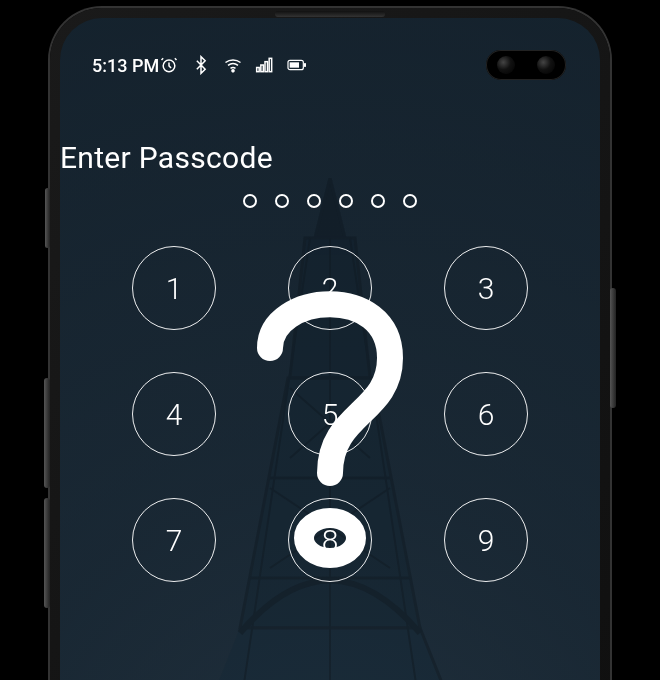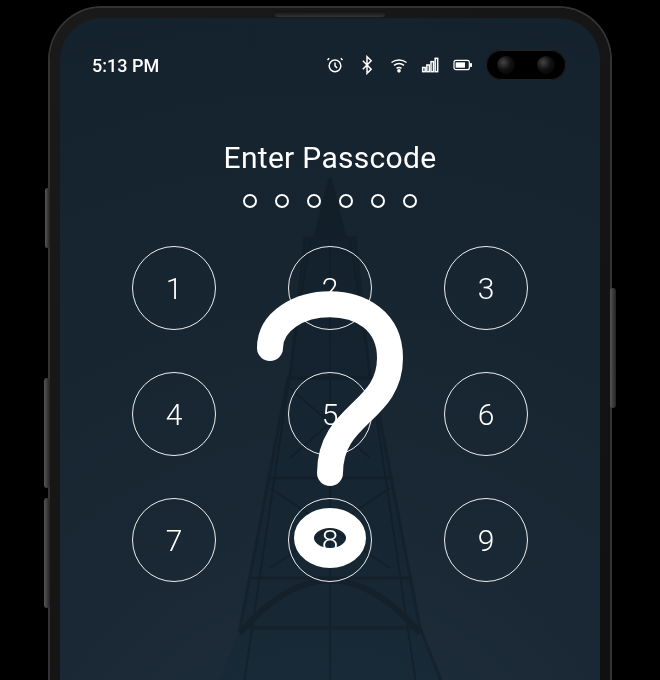--- a/index.html
+++ b/index.html
@@ -54,30 +54,29 @@
       display:flex; justify-content:space-around; align-items:center;
       box-shadow:inset 0 0 0 1px #222;
     }
     .lens {
       width:18px; height:18px; border-radius:50%;
       background:radial-gradient(circle at 35% 35%, #444 0%, #111 45%, #000 100%);
     }
     .status-bar {
       position:absolute; top:30px; left:0; right:0;
       height:34px;
-      display:flex; justify-content:space-between; align-items:center;
+      display:flex; justify-content:flex-start; align-items:center;
       padding:0 32px;
       color:#fff;
       font-size:18px; font-weight:500;
     }
     .status-icons { display:flex; gap:12px; align-items:center; margin-right:95px;}
     .status-icons svg { width:20px; height:20px; fill:none; stroke:#fff; stroke-width:1.8; }
     .title {
       position:absolute; top:122px; width:100%;
-      text-align:center;
       color:#fff; font-size:30px; font-weight:400;
       letter-spacing:.3px;
     }
     .dots {
       position:absolute; top:176px; width:100%;
       display:flex; justify-content:center; gap:18px;
     }
     .dot {
       width:14px; height:14px; border-radius:50%;
       border:2px solid #fff;

